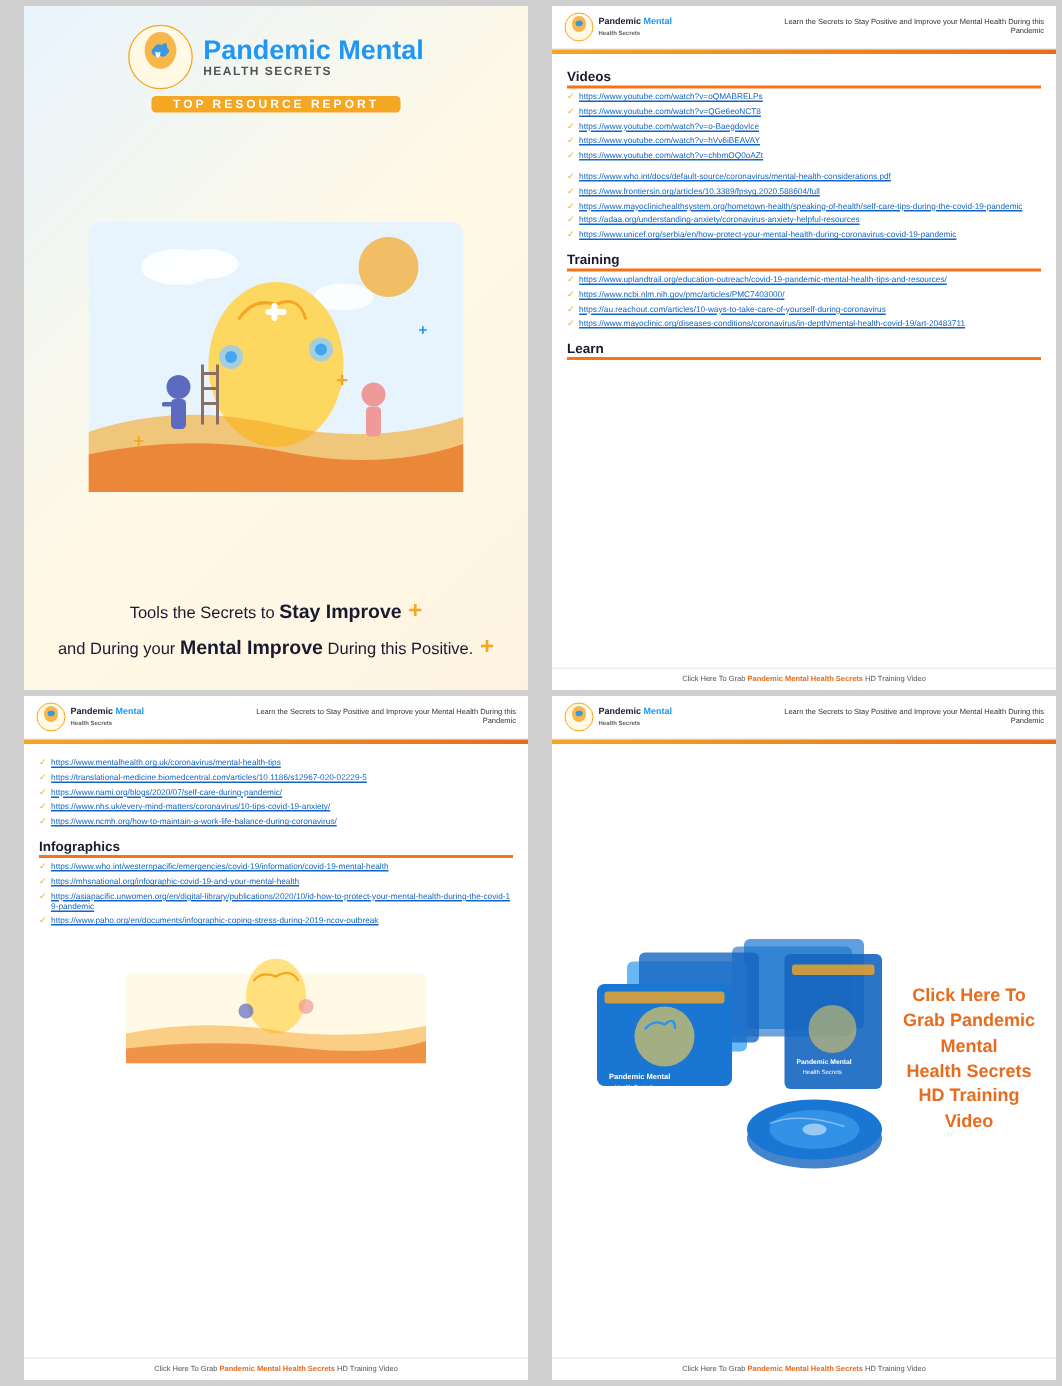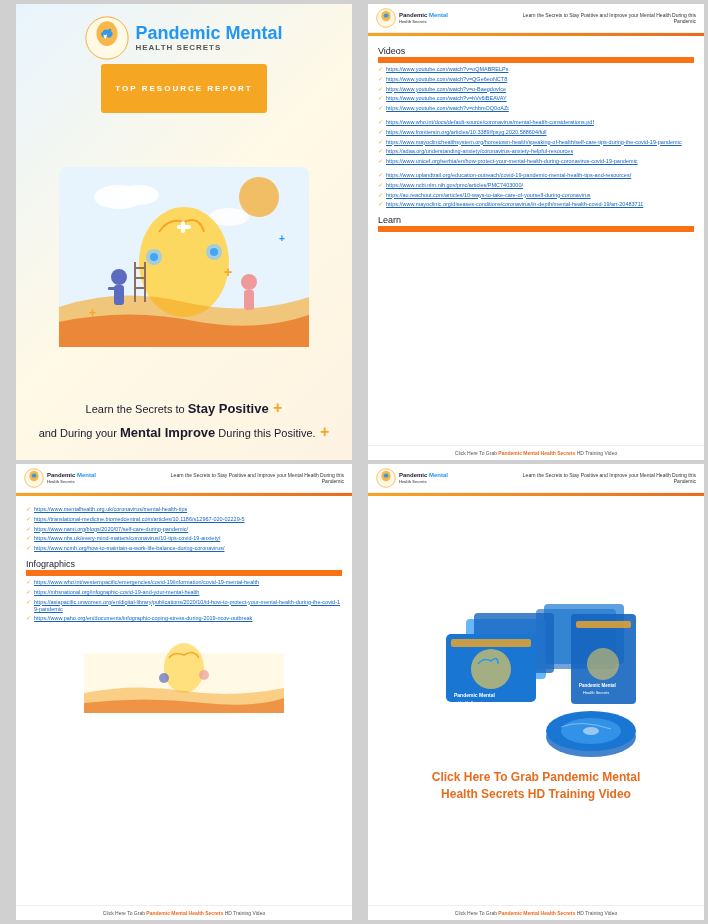--- a/index.html
+++ b/index.html
@@ -67,21 +67,21 @@
       text-transform: uppercase;
     }
 
     .badge-report {
       background: #f5a623;
       color: white;
       font-size: 8px;
       font-weight: 900;
       letter-spacing: 2px;
       text-transform: uppercase;
-      padding: 20px 14px;
+      padding: 1px 14px;
       border-radius: 3px;
       margin: 4px 0;
     }
 
     .cover-illustration {
       width: 100%;
       flex: 1;
       display: flex;
       align-items: center;
       justify-content: center;
@@ -158,24 +158,24 @@
     }
 
     .panel-content {
       padding: 6px 10px;
       flex: 1;
       overflow: hidden;
     }
 
     .section-title {
       font-size: 9px;
-      font-weight: 400;
+      font-weight: 700;
       color: #1a1a2e;
       margin: 4px 0 3px;
-      border-bottom: 6px solid #f97316;
+      border-bottom: 2px solid #f97316;
       padding-bottom: 1px;
     }
 
     .link-list {
       list-style: none;
       padding: 0;
       margin: 0 0 6px;
     }
 
     .link-list li {
@@ -228,21 +228,21 @@
     .panel-4 {
       background: white;
       padding: 0;
       display: flex;
       flex-direction: column;
     }
 
     .panel-4-content {
       flex: 1;
       display: flex;
-      flex-direction: column;
+      flex-direction: row;
       align-items: center;
       justify-content: center;
       padding: 10px;
     }
 
     .cta-text {
       font-size: 12px;
       font-weight: 900;
       color: #e86c1e;
       text-align: center;
@@ -319,21 +319,21 @@
       <circle cx="190" cy="115" r="8" fill="#EF9A9A"></circle>
       <rect x="185" y="123" width="10" height="20" fill="#EF9A9A" rx="3"></rect>
 
       <text x="165" y="110" fill="#f5a623" font-size="14" font-weight="bold">+</text>
       <text x="30" y="150" fill="#f5a623" font-size="12" font-weight="bold">+</text>
       <text x="220" y="75" fill="#2196F3" font-size="10" font-weight="bold">+</text>
     </svg>
   </div>
 
   <div class="cover-tagline">
-    <span>Learn the Secrets to </span><strong>Stay Positive</strong><span class="plus-orange"> +</span><br>
+    <span>Tools the Secrets to </span><strong>Stay Improve</strong><span class="plus-orange"> +</span><br>
     <span> and During your </span><strong>Mental Improve</strong><span> During this Positive.</span><span class="plus-orange"> +</span>
   </div>
 </div>
 
 <div class="panel panel-2">
   <div class="panel-header-bar">
     <div class="mini-brand">
       <svg class="mini-brand-logo" viewBox="0 0 30 30">
         <circle cx="15" cy="15" r="14" fill="#fff9e6" stroke="#f5a623" stroke-width="1"></circle>
         <ellipse cx="15" cy="12" rx="7" ry="8" fill="#f5a623" opacity="0.8"></ellipse>
@@ -379,20 +379,21 @@
           <a>https://www.mayoclinichealthsystem.org/hometown-health/speaking-of-health/self-care-tips-during-the-covid-19-pandemic</a>
         </li>
       <li>
           <a>https://adaa.org/understanding-anxiety/coronavirus-anxiety-helpful-resources</a>
         </li>
       <li>
           <a>https://www.unicef.org/serbia/en/how-protect-your-mental-health-during-coronavirus-covid-19-pandemic</a>
         </li>
     </ul>
 
+    <div class="section-title">Training</div>
     <ul class="link-list">
       <li>
           <a>https://www.uplandtrail.org/education-outreach/covid-19-pandemic-mental-health-tips-and-resources/</a>
         </li>
       <li>
           <a>https://www.ncbi.nlm.nih.gov/pmc/articles/PMC7403000/</a>
         </li>
       <li>
           <a>https://au.reachout.com/articles/10-ways-to-take-care-of-yourself-during-coronavirus</a>
         </li>

